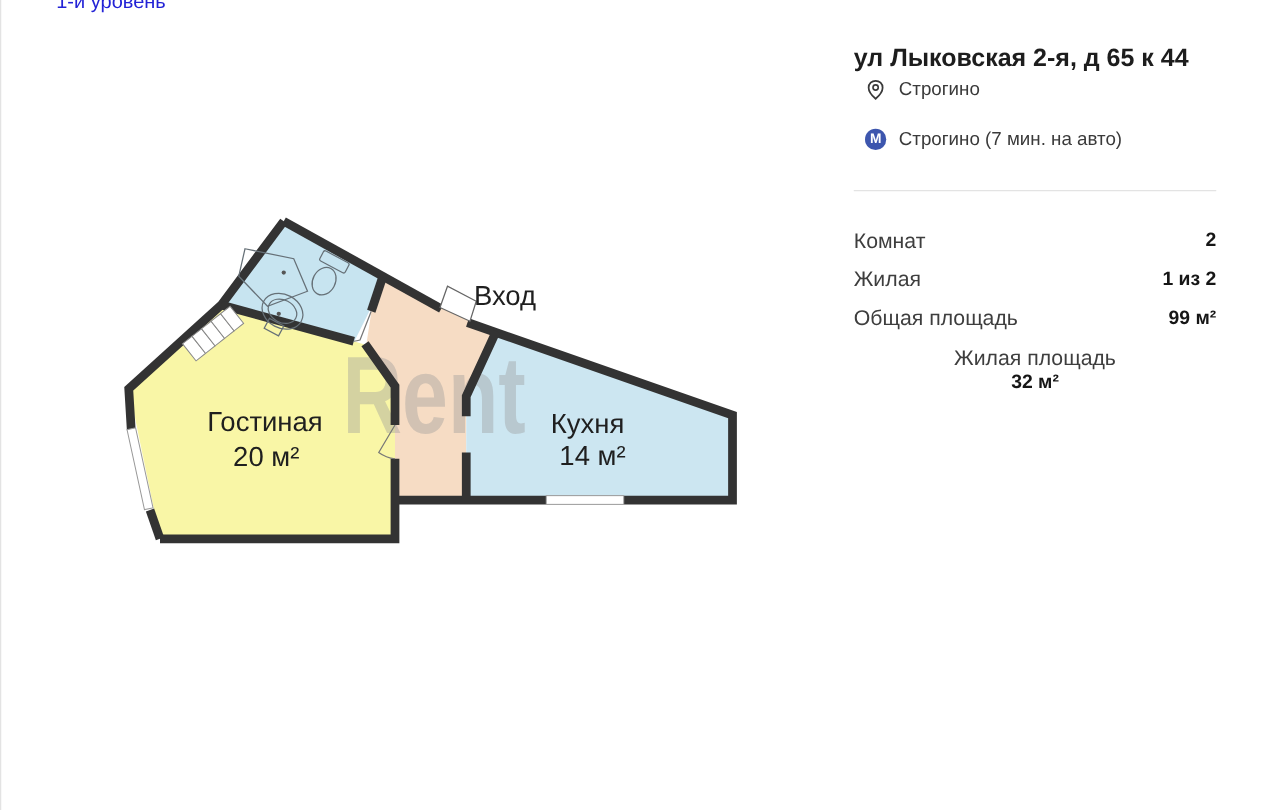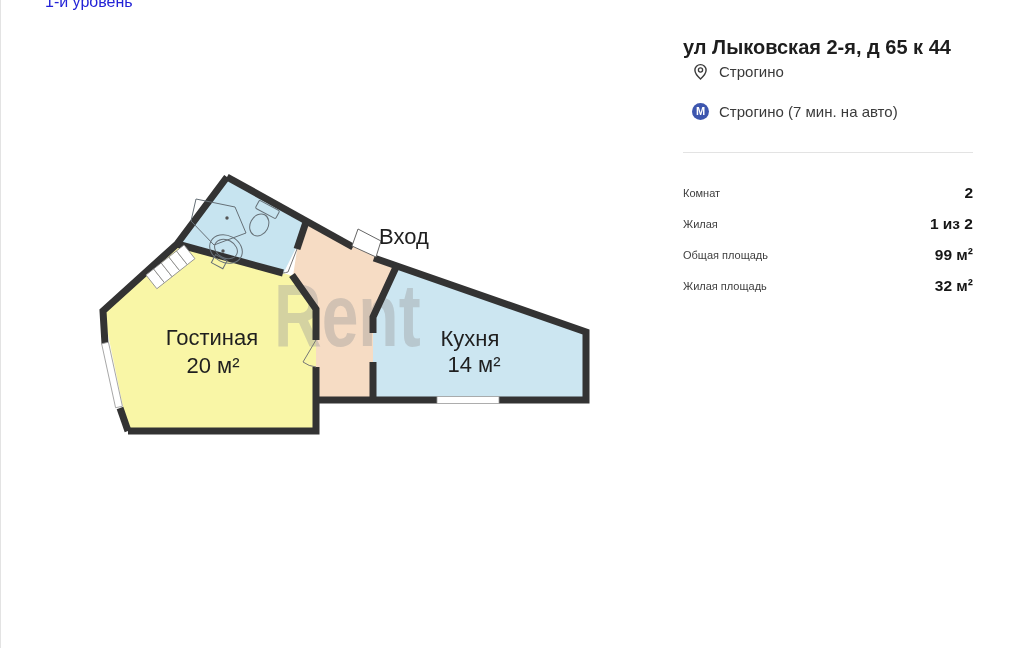--- a/index.html
+++ b/index.html
@@ -19,23 +19,23 @@
   .loc-row.pin{top:26px;}
   .loc-row.metro{top:66px;}
   .loc-icon{width:17px;height:17px;margin-right:10px;flex:0 0 auto;}
   .metro-badge{
     width:17px;height:17px;margin-right:10px;border-radius:50%;background:#3d56ae;
     color:#fff;font-size:11px;font-weight:bold;text-align:center;line-height:17px;flex:0 0 auto;
   }
   .loc-text{font-size:15px;color:#3a3a3a;white-space:nowrap;}
   .divider{position:absolute;left:0;top:116px;width:290px;border-top:1px solid #e3e3e3;}
   .detail-row{position:absolute;left:0;width:290px;height:18px;display:flex;justify-content:space-between;align-items:center;}
-  .detail-row .lbl{font-size:11px;color:#3e3e3e;}
+  .detail-row .lbl{font-size:17px;color:#3e3e3e;}
   .detail-row .val{font-size:15.5px;font-weight:bold;color:#161616;}
-  .r0{top:148px;} .r1{top:179px;} .r2{top:210px;} .r3{top:241px;}
+  .r0{top:148px;} .r1{top:179px;} .r2{top:210px;} .r3{top:241px;flex-direction:column;}
   text{font-family:"Liberation Sans","DejaVu Sans",sans-serif;}
 </style>
 </head>
 <body>
 
 <div class="left-edge"></div>
 
 <a href="#" class="level-link">1-й уровень</a>
 
 <svg class="plan-svg" width="1024" height="648" viewBox="0 0 1024 648">

